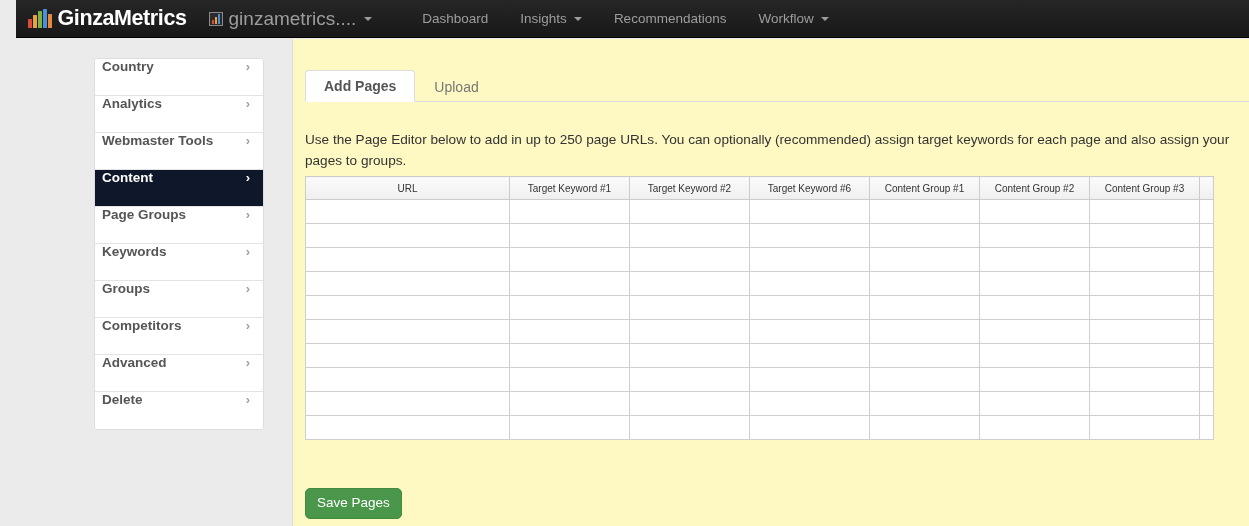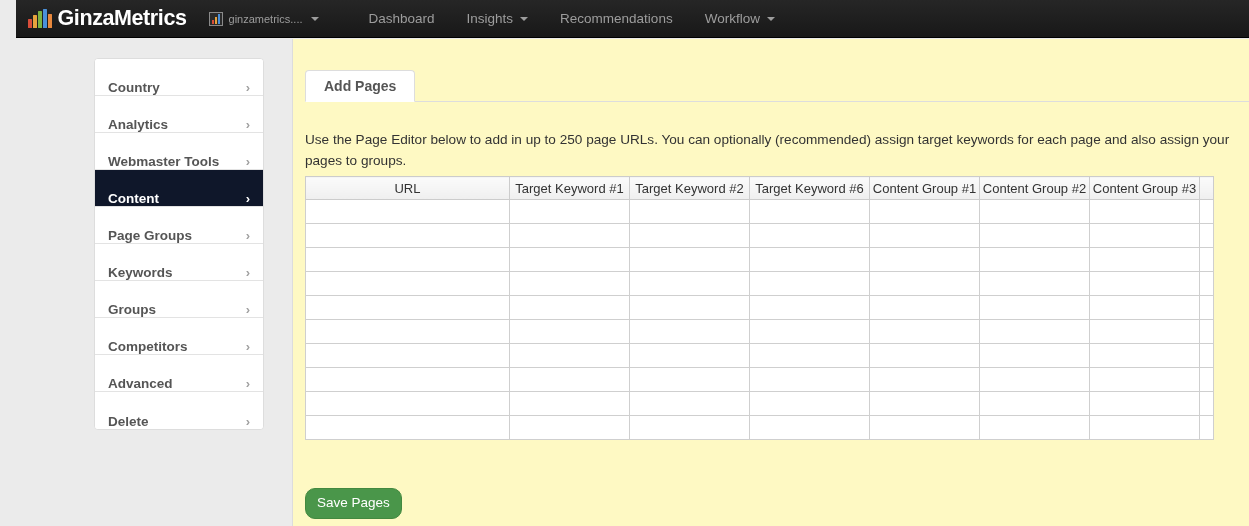--- a/index.html
+++ b/index.html
@@ -52,21 +52,21 @@
     line-height: 1;
     white-space: nowrap;
   }
 
   .site-select {
     display: flex;
     align-items: center;
     gap: 6px;
     padding: 0 12px;
     color: #9d9d9d;
-    font-size: 11px;
+    font-size: 19px;
     white-space: nowrap;
     cursor: pointer;
   }
   .site-icon {
     width: 14px; height: 14px;
     border: 1px solid #8a8a8a;
     background: #2b2b2b;
     display: flex;
     align-items: flex-end;
     justify-content: center;
@@ -119,22 +119,22 @@
     width: 170px;
     background: #fff;
     border: 1px solid #dddddd;
     border-radius: 4px;
     overflow: hidden;
   }
   .side-item {
     position: relative;
     height: 37px;
     display: flex;
-    align-items: flex-end;
-    padding: 0 13px;
+    align-items: flex-start;
+    padding: 0 7px;
     border-bottom: 1px solid #e3e3e3;
     color: #555555;
     font-size: 13.5px;
     font-weight: bold;
     cursor: pointer;
     background: #fff;
   }
   .side-item:last-child { border-bottom: none; }
   .side-item.active {
     background: #0f172a;
@@ -212,21 +212,21 @@
     width: 908px;
   }
   table.grid {
     border-collapse: collapse;
     table-layout: fixed;
     width: 908px;
     background: #fff;
   }
   table.grid th {
     height: 23px;
-    font-size: 13px;
+    font-size: 10px;
     font-weight: normal;
     color: #333333;
     text-align: center;
     background: #f7f7f7;
     background: linear-gradient(to bottom, #fbfbfb 0%, #efefef 100%);
     border: 1px solid #cccccc;
     padding: 0 2px;
     white-space: nowrap;
     overflow: hidden;
   }
@@ -240,21 +240,21 @@
   }
 
   
   .save-btn {
     position: absolute;
     left: 12px;
     top: 449px;
     background: #4a964a;
     color: #ffffff;
     border: 1px solid #43893f;
-    border-radius: 10px;
+    border-radius: 5px;
     font-size: 13.5px;
     font-family: "Liberation Sans", sans-serif;
     padding: 7px 11px 8px 11px;
     cursor: pointer;
     line-height: 1;
   }
 </style>
 </head>
 <body>
 
@@ -347,20 +347,23 @@
         <span class="chev">›</span>
       </div>
     </aside>
 
   <section class="main-panel">
 
     <div class="tabs">
         <div class="tab active">
           <span>Add Pages</span>
         </div>
+        <div class="tab">
+          <span>Upload</span>
+        </div>
       </div>
 
     <p class="desc">Use the Page Editor below to add in up to 250 page URLs. You can optionally (recommended) assign target keywords for each page and also assign your pages to groups.</p>
 
     <div class="grid-wrap">
       <table class="grid">
         <colgroup>
             <col style="width: 204px;">
             <col style="width: 120px;">
             <col style="width: 120px;">

